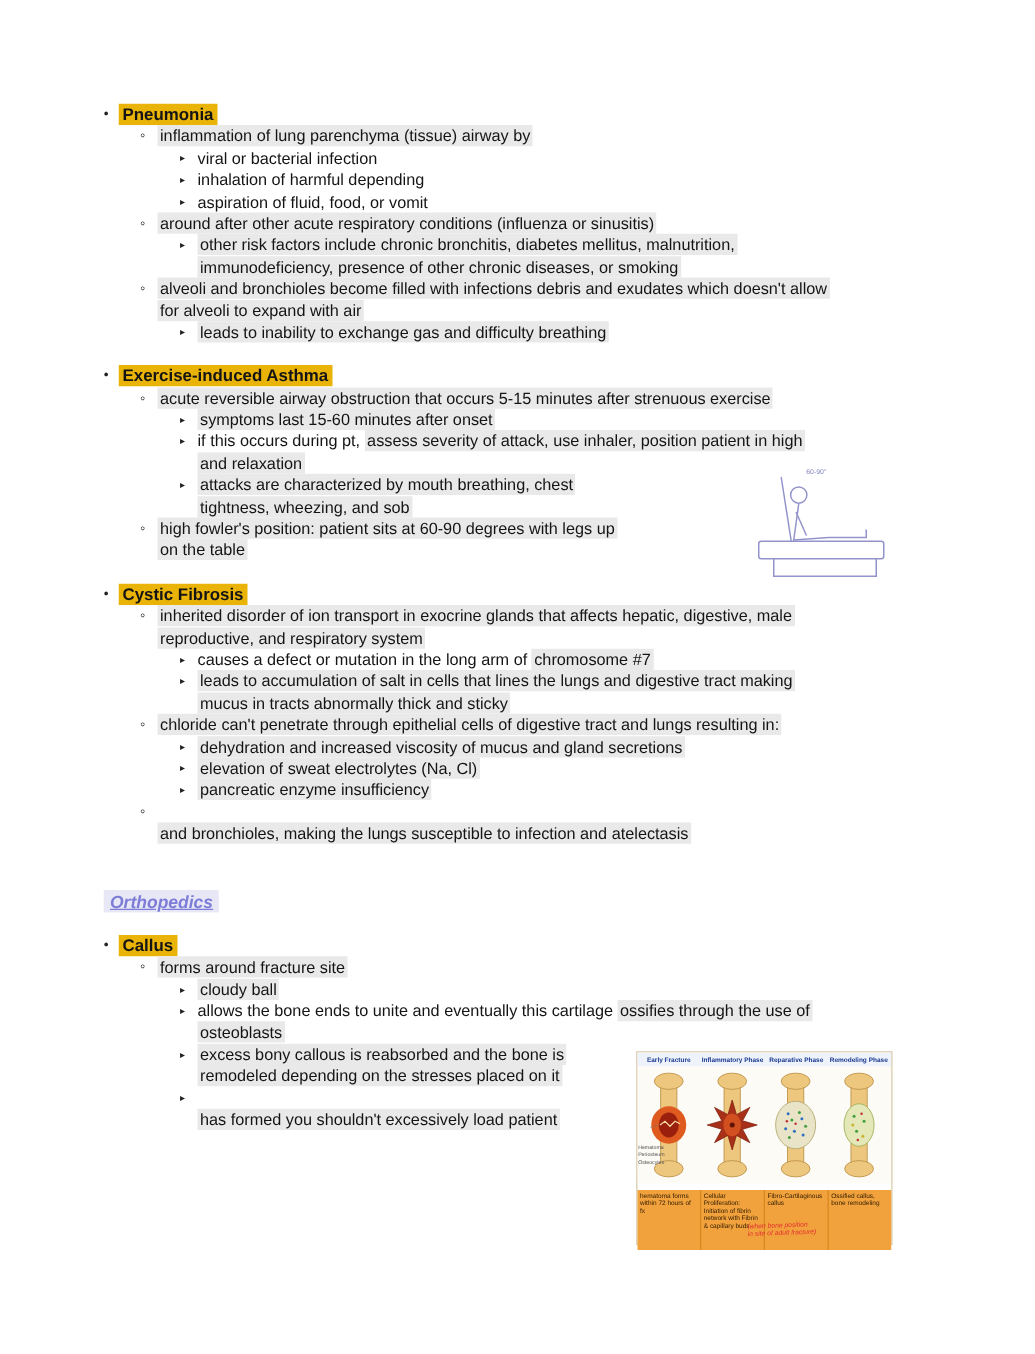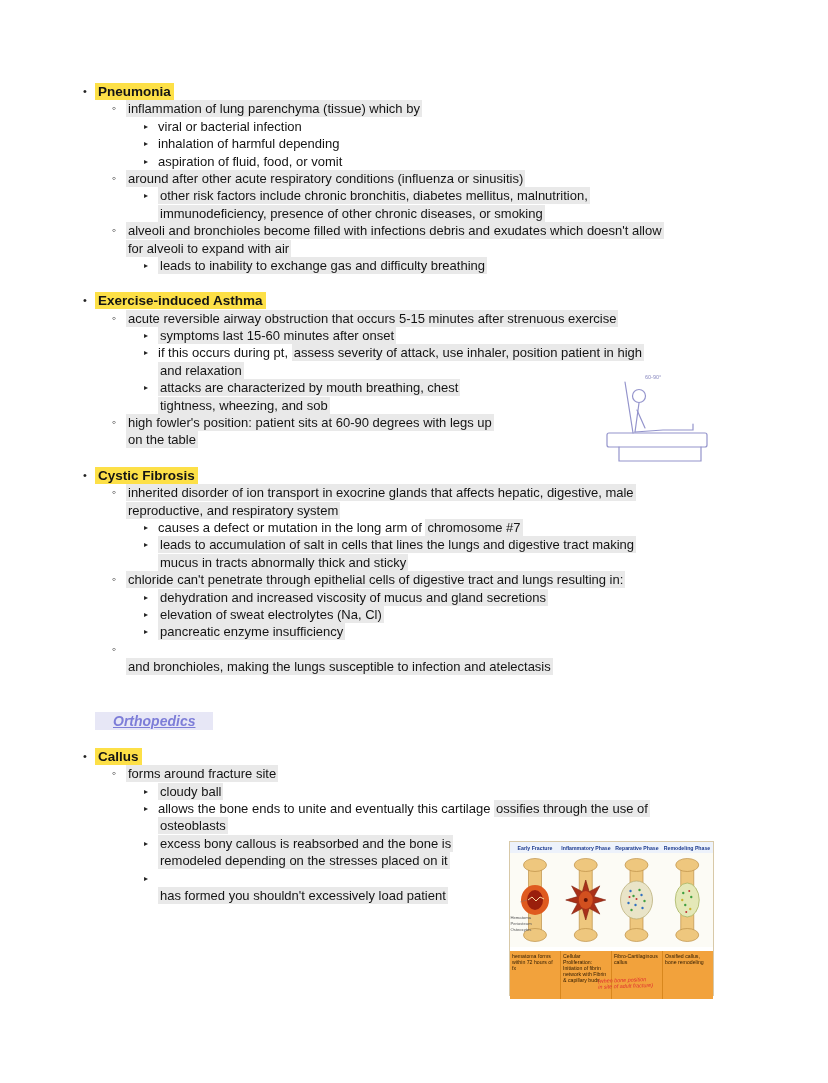--- a/index.html
+++ b/index.html
@@ -11,22 +11,22 @@
   .row { display:flex; align-items:center; height:17.4px; line-height:17.4px; font-size:13px; }
   .bullet { flex:0 0 auto; color:#222; }
   .lv0 { margin-left:83px; width:0; }
   .lv1 { margin-left:83px; width:12px; font-size:11px; }
   .lv2 { margin-left:112px; width:14px; font-size:12px; }
   .lv3 { margin-left:144px; width:14px; font-size:8px; }
   .txt, .txt span { white-space:pre; }
   .head .txt { font-weight:700; font-size:13.5px; }
   .ortho .txt { font-weight:700; font-style:italic; text-decoration:underline; color:#7d7dd8; font-size:14px; }
   .hl-g { background:#e9e9e9; padding:1px 2px; }
-  .hl-b { background:#fde047; padding:1px 3px; }
-  .hl-o { background:#e7e7f6; padding:1px 18px;margin-left:12px; }
+  .hl-b { background:#eab308; padding:1px 3px; }
+  .hl-o { background:#e7e7f6; padding:1px 5px; }
   .spacer { width:100%; }
 
   .fig-fowler { position:absolute; left:585px; top:370px; width:135px; height:102px; }
   .fig-bone { position:absolute; left:509px; top:841px; width:203px; height:153px; border:1px solid #d8c9a8; box-sizing:content-box; }
   .bone-captions { display:flex; height:48px; background:#f2a23c; position:relative; }
   .bone-cell { flex:1 1 0; font-size:5.2px; line-height:6px; color:#2e1a00; padding:2px 2px 0 2px; border-left:1px solid #d8871e; overflow:hidden; }
   .bone-cell:first-child { border-left:none; }
   .red-note { position:absolute; left:88px; top:25px; width:105px; color:#e03030; font-size:5.4px; line-height:6.2px; font-style:italic; transform:rotate(-2deg); }
   .red-note span { display:block; }
 </style>
@@ -35,21 +35,21 @@
 
 <div class="page">
 
   <div id="lines-container">
       <div class="row head">
         <span class="bullet lv1">•</span>
         <span class="txt"><span class="hl-b">Pneumonia</span></span>
       </div>
       <div class="row">
         <span class="bullet lv2">◦</span>
-        <span class="txt"><span class="hl-g">inflammation of lung parenchyma (tissue) which by</span></span>
+        <span class="txt"><span class="hl-g">inflammation of lung parenchyma (tissue) airway by</span></span>
       </div>
       <div class="row">
         <span class="bullet lv3">▸</span>
         <span class="txt"><span>viral or bacterial infection</span></span>
       </div>
       <div class="row">
         <span class="bullet lv3">▸</span>
         <span class="txt"><span>inhalation of harmful depending</span></span>
       </div>
       <div class="row">

